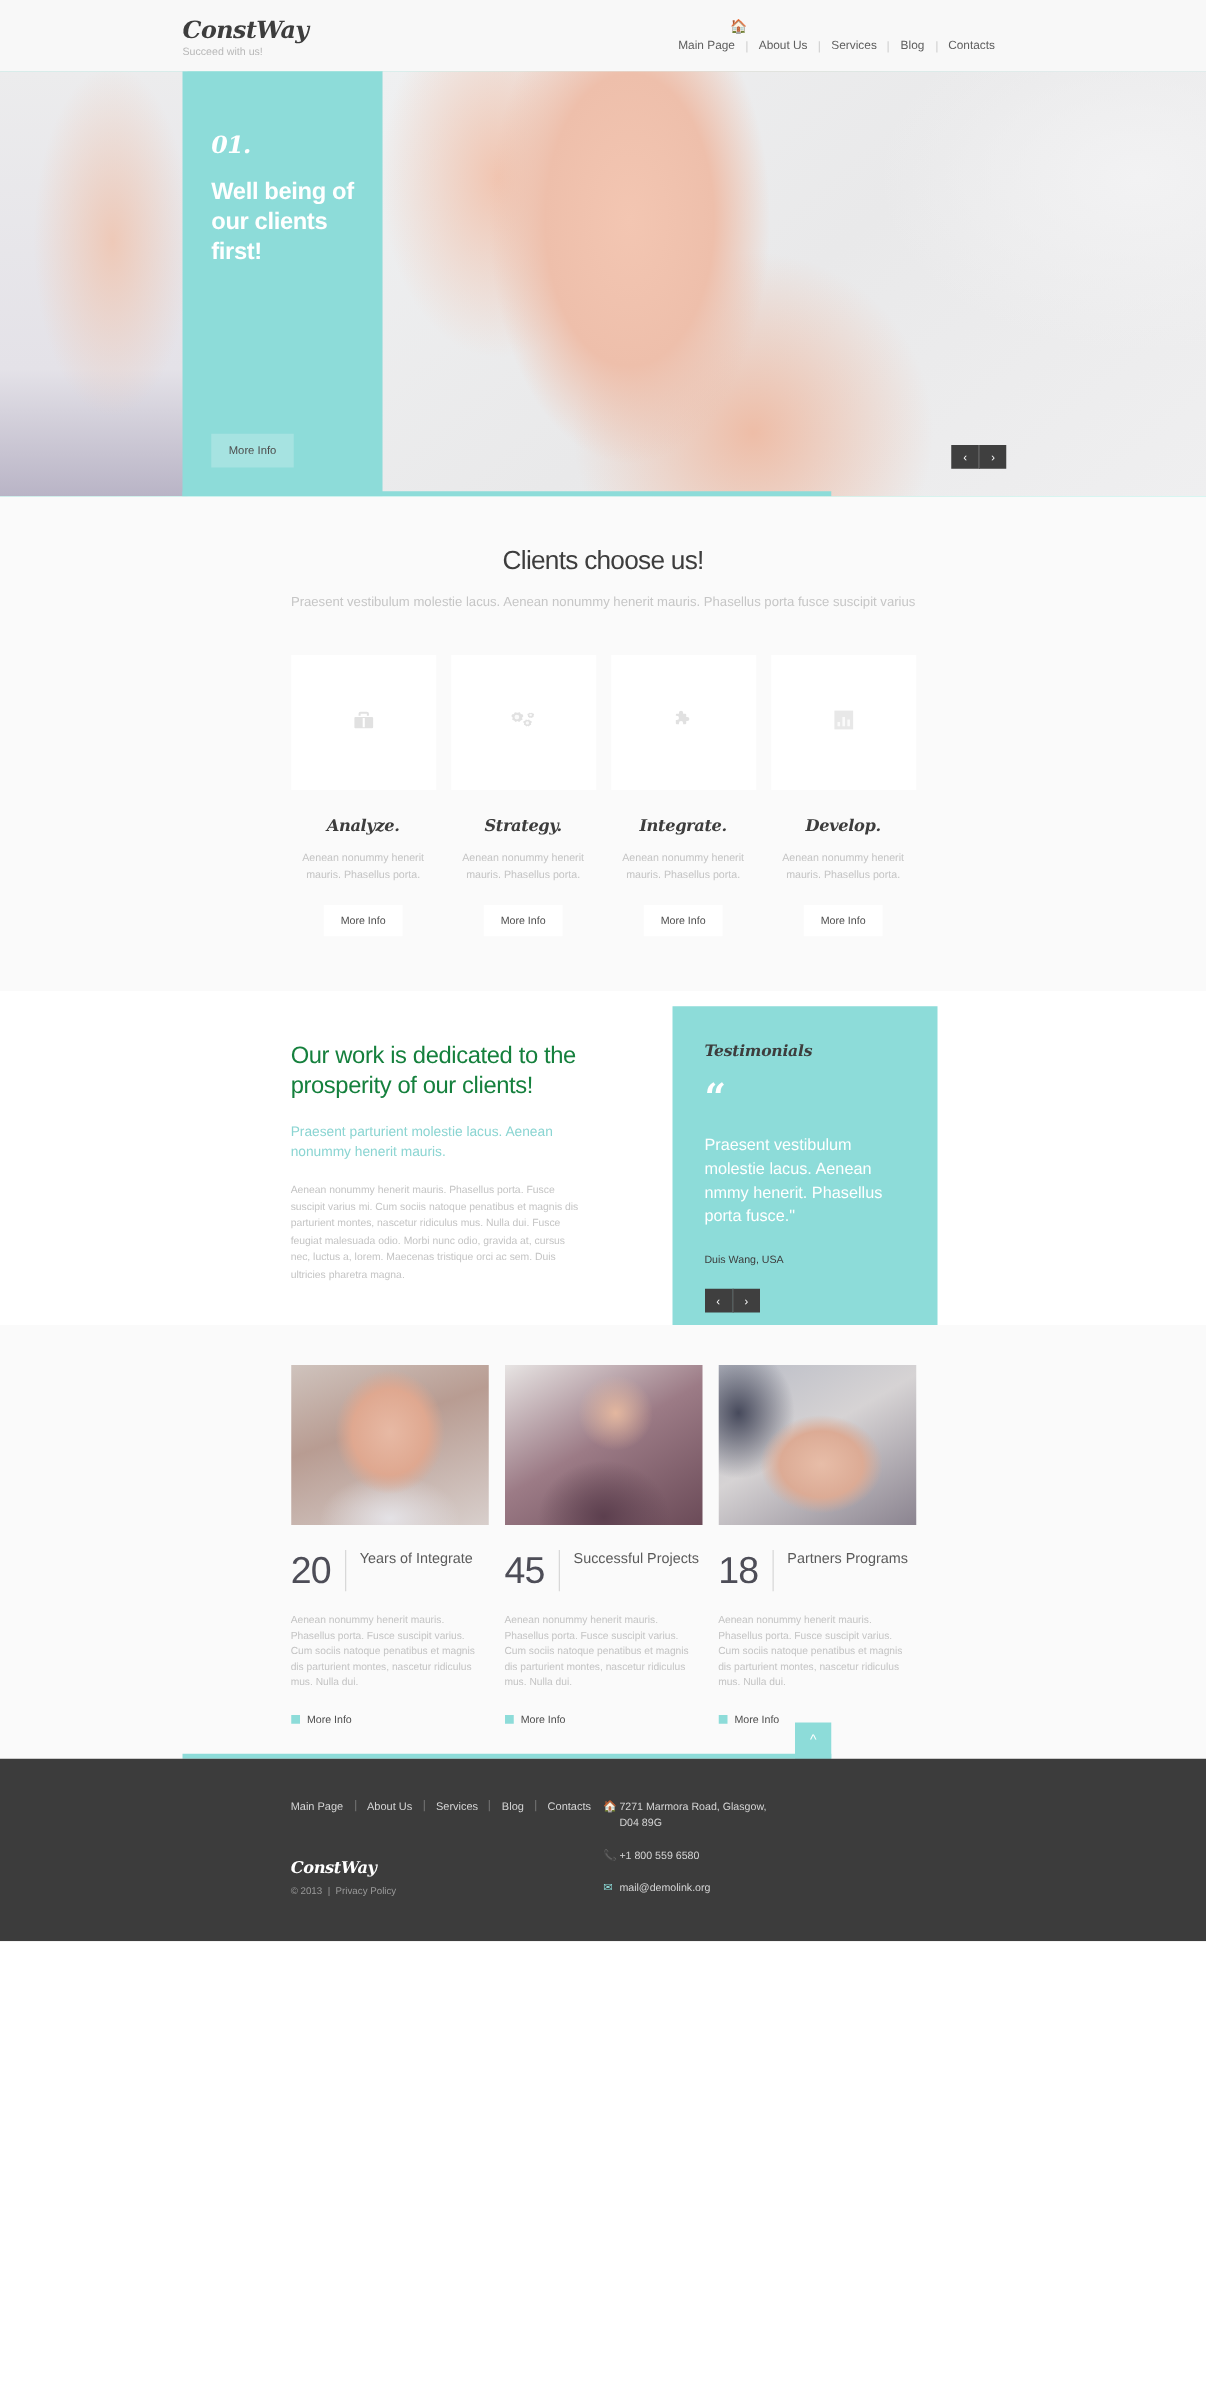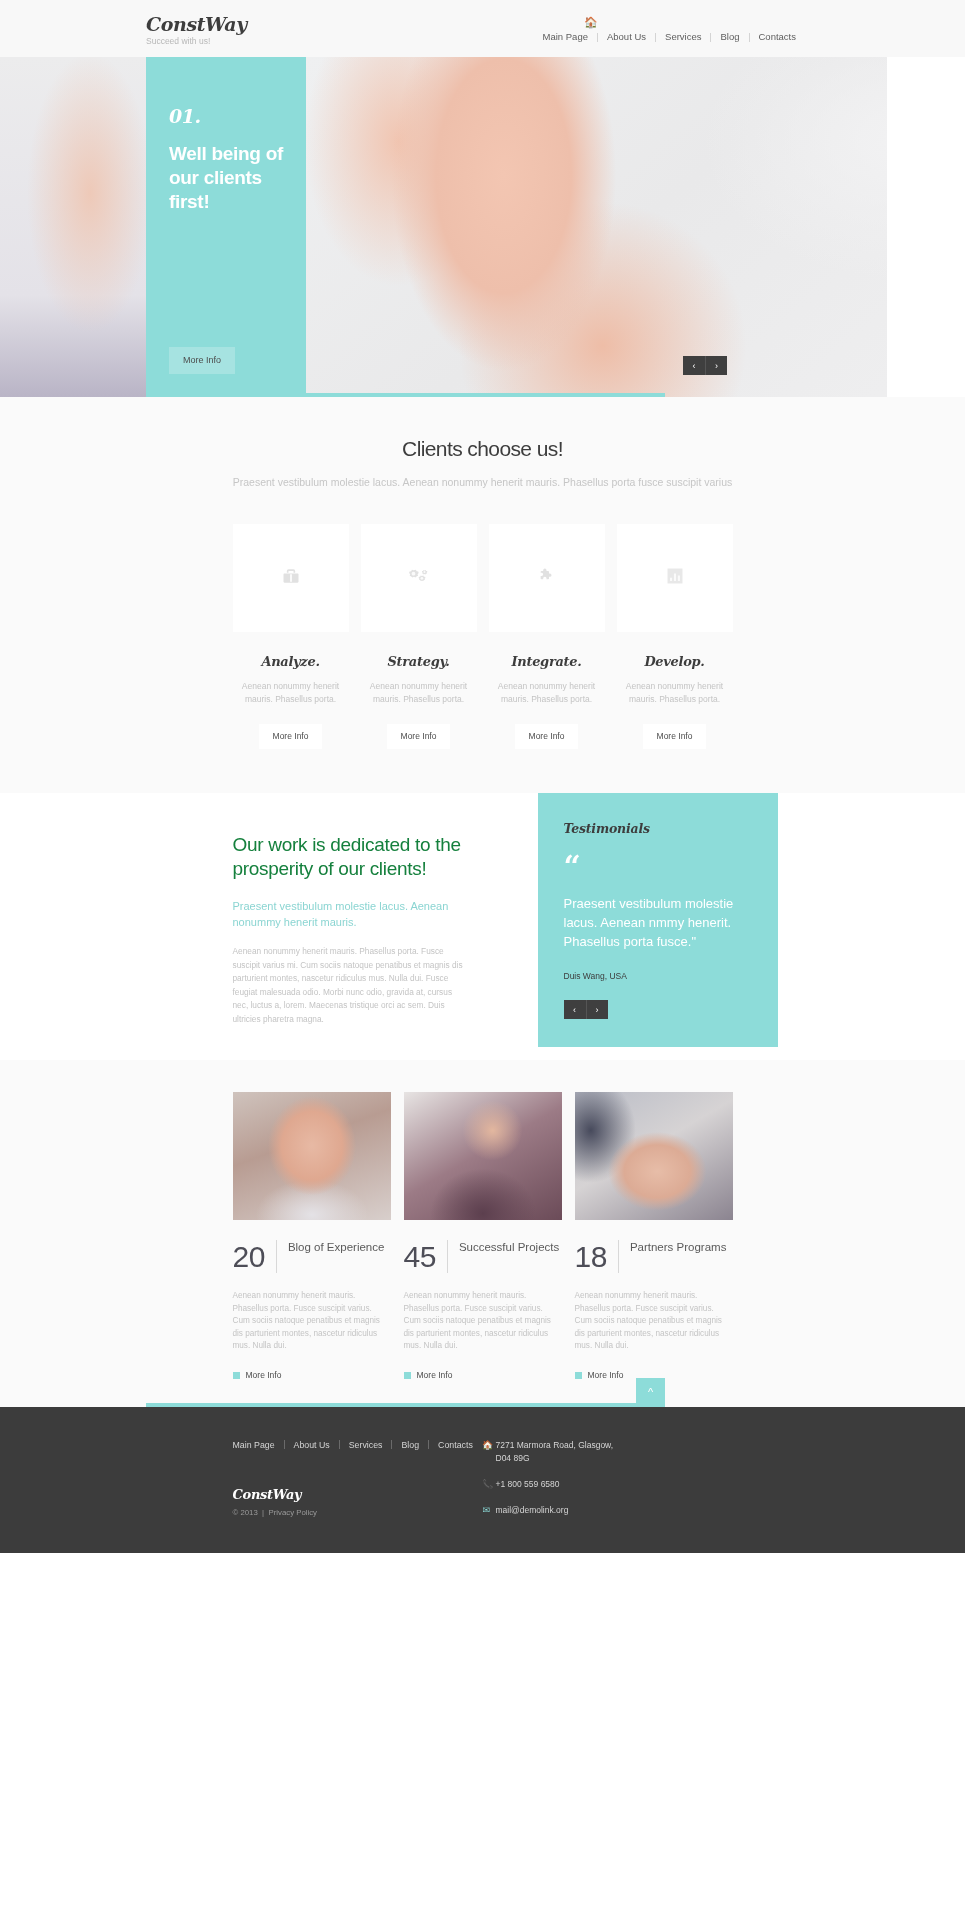--- a/index.html
+++ b/index.html
@@ -68,21 +68,21 @@
   }
   .nav-sep {
     width: 1px;
     height: 9px;
     background: #d4d4d4;
   }
 
   
   .hero {
     position: relative;
-    width: 887px;
+    width: 965px;
     height: 340px;
     overflow: hidden;
     background: #5eead4;
   }
   .hero-photo {
     position: absolute; inset: 0;
     background:
       radial-gradient(ellipse 250px 400px at 62% 55%, #f4c7b4 0%, #eebfab 40%, rgba(238,191,171,0) 72%),
       radial-gradient(ellipse 120px 300px at 48% 30%, #f0c3ae 0%, rgba(240,195,174,0) 70%),
       radial-gradient(ellipse 200px 260px at 76% 80%, #e8b39c 0%, rgba(232,179,156,0) 70%),
@@ -269,22 +269,22 @@
   .about-body {
     font-size: 8.3px;
     color: #c4c4c4;
     line-height: 13.5px;
     margin-top: 15px;
   }
   .testimonials {
     position: absolute;
     left: 50%;
     margin-left: 55px;
-    top: 0;
-    width: 240px;
+    top: 12px;
+    width: 212px;
     min-height: 254px;
     background: #8ddcd9;
     padding: 28px 26px 26px 26px;
   }
   .test-h {
     font-family: "DejaVu Serif", serif;
     font-weight: bold;
     font-style: italic;
     font-size: 12.5px;
     color: #3d3d3d;
@@ -612,21 +612,21 @@
 
       </div>
     </div>
   </div>
 
   <div class="about-wrap">
     <div class="container">
       <div class="about-inner">
         <div class="about-left">
           <div class="about-h">Our work is dedicated to the prosperity of our clients!</div>
-          <div class="about-lead">Praesent vestibulum molestie lacus. Aenean nonummy henerit mauris.</div>
+          <div class="about-lead">Praesent parturient molestie lacus. Aenean nonummy henerit mauris.</div>
           <div class="about-body">Aenean nonummy henerit mauris. Phasellus porta. Fusce suscipit varius mi. Cum sociis natoque penatibus et magnis dis parturient montes, nascetur ridiculus mus. Nulla dui. Fusce feugiat malesuada odio. Morbi nunc odio, gravida at, cursus nec, luctus a, lorem. Maecenas tristique orci ac sem. Duis ultricies pharetra magna.</div>
         </div>
       </div>
     </div>
     <div class="testimonials">
       <div class="test-h">Testimonials</div>
       <div class="test-quote">“</div>
       <div class="test-text">Praesent vestibulum molestie lacus. Aenean nmmy henerit. Phasellus porta fusce."</div>
       <div class="test-author">Duis Wang, USA</div>
       <div class="test-nav">
@@ -638,21 +638,21 @@
 
   <div class="stats">
     <div class="container">
       <div class="stat-row">
 
         <div class="stat">
           <div class="stat-photo photo-1"></div>
           <div class="stat-num-row">
             <span class="stat-num">20</span>
             <span class="stat-div"></span>
-            <span class="stat-label">Blog of Experience</span>
+            <span class="stat-label">Years of Integrate</span>
           </div>
           <div class="stat-text">Aenean nonummy henerit mauris. Phasellus porta. Fusce suscipit varius. Cum sociis natoque penatibus et magnis dis parturient montes, nascetur ridiculus mus. Nulla dui.</div>
           <a class="stat-more" href="#">
             <span class="stat-bullet"></span>
             <span>More Info</span>
           </a>
         </div>
 
         <div class="stat">
           <div class="stat-photo photo-2"></div>

